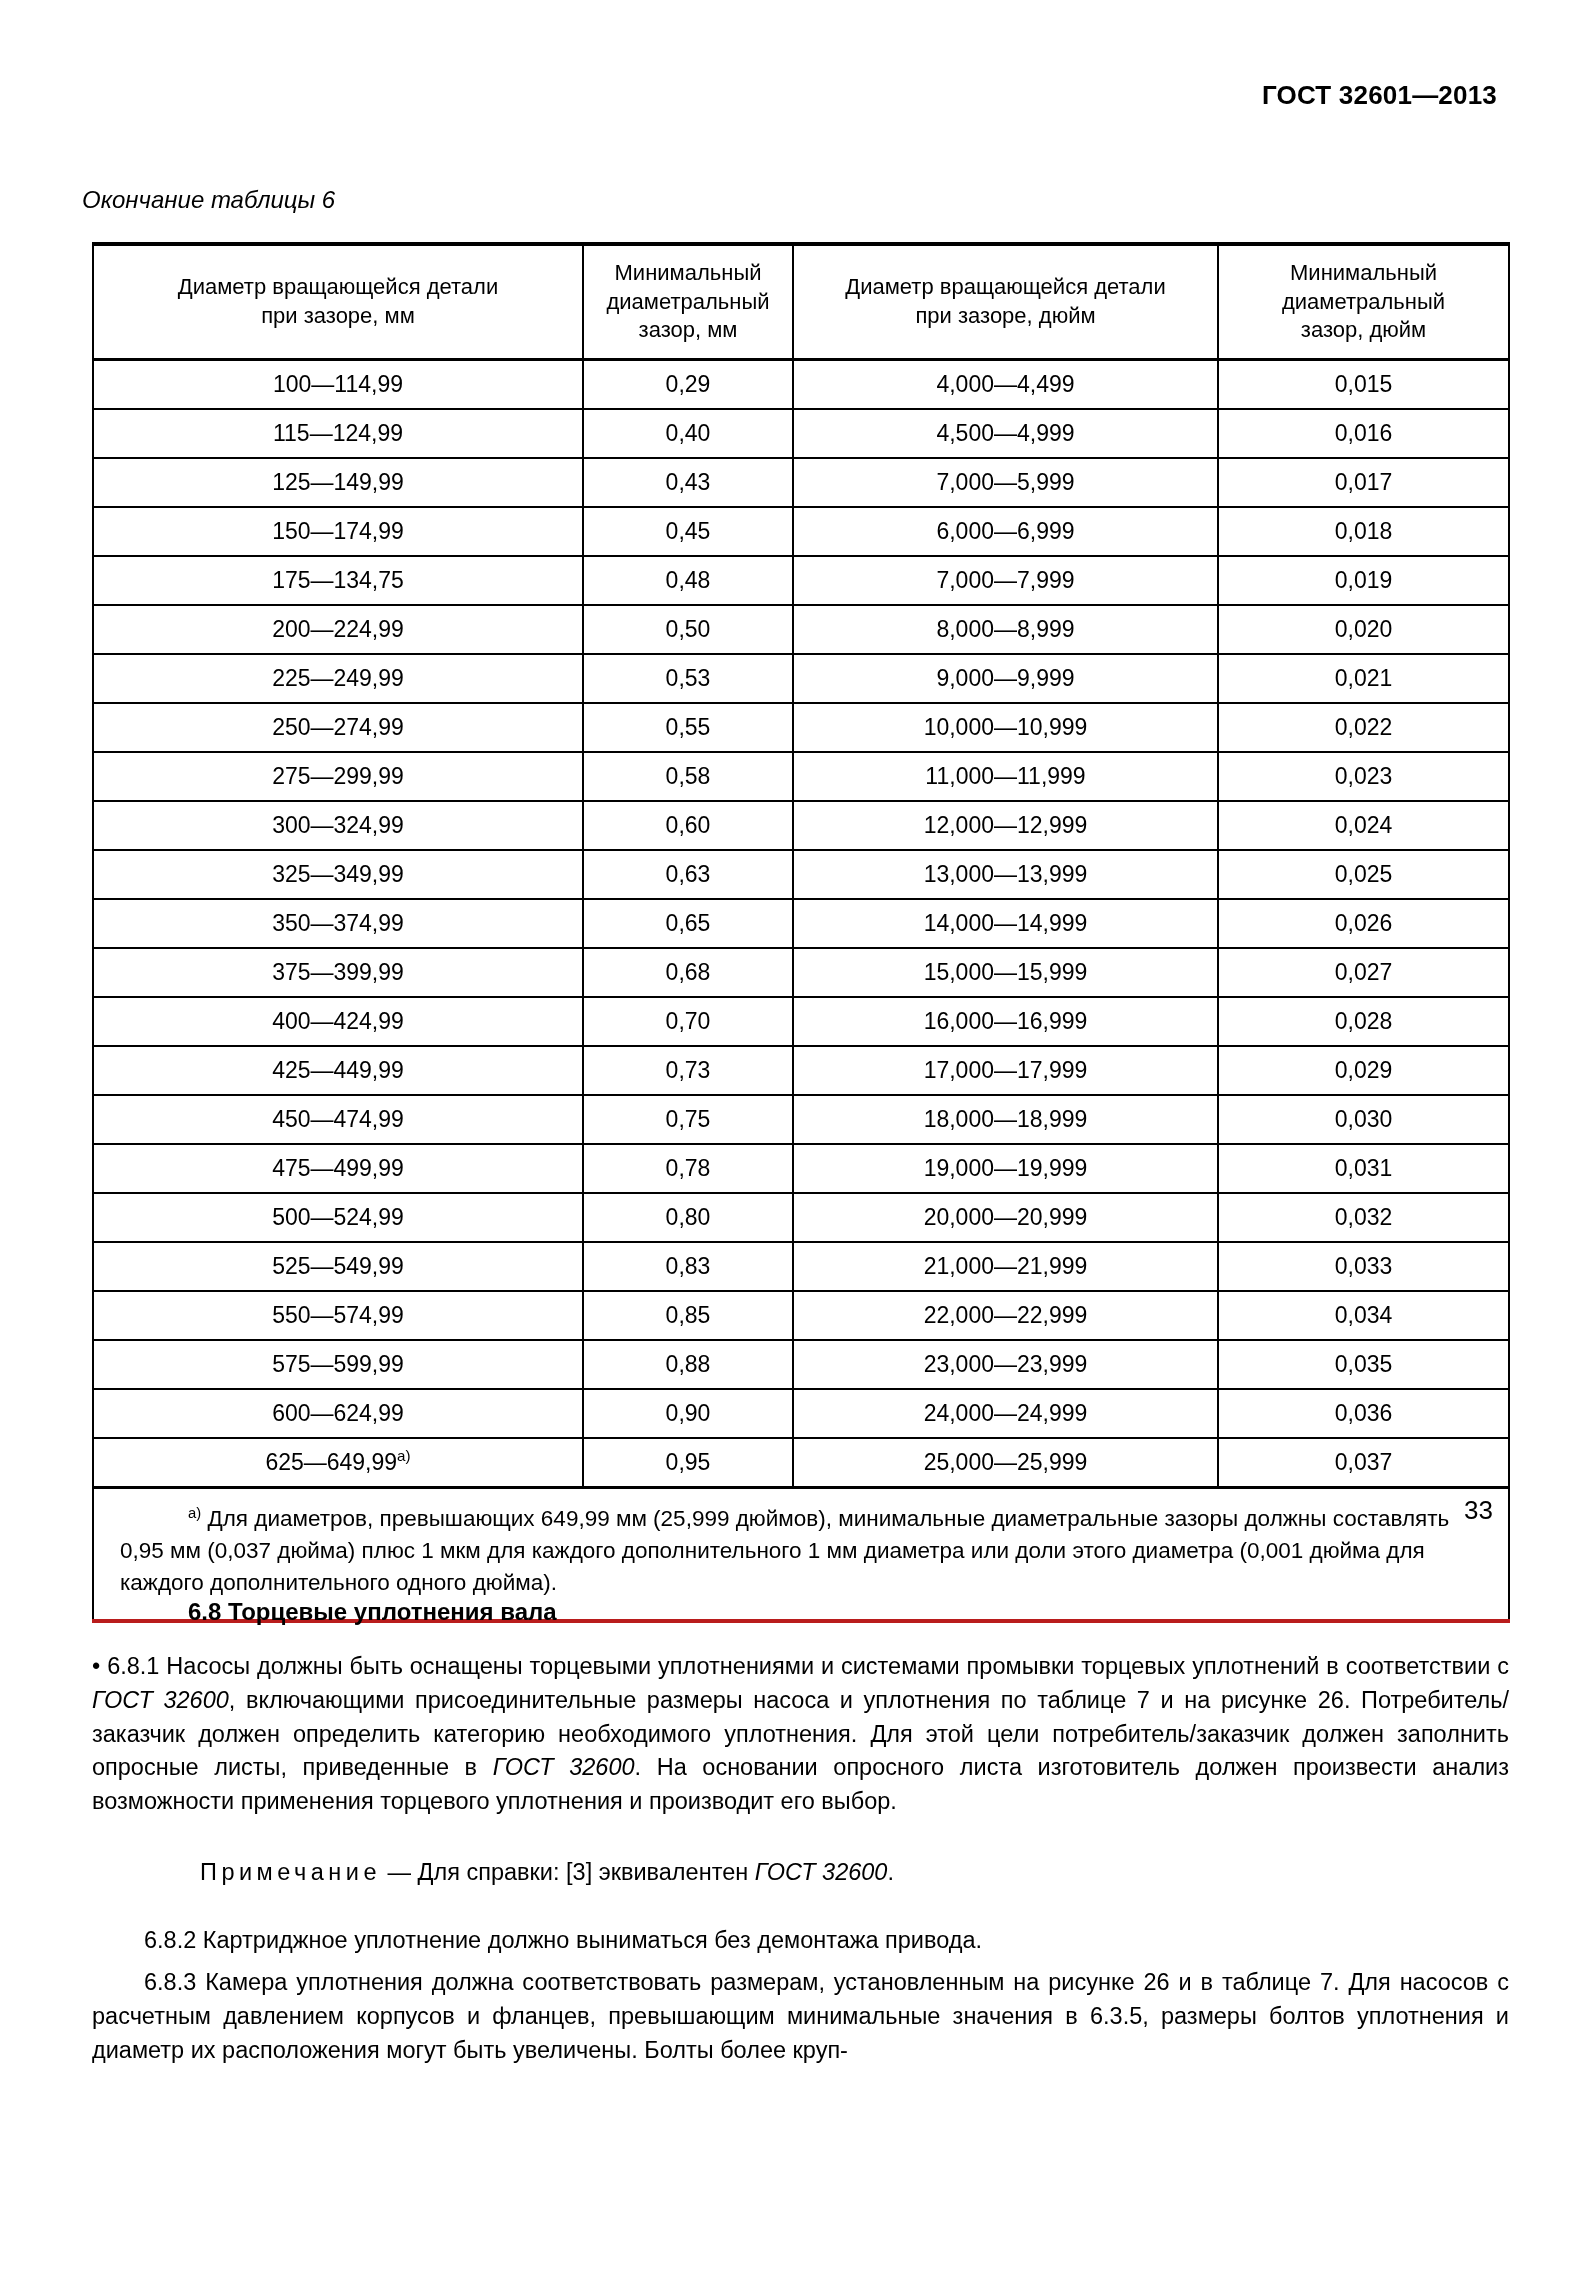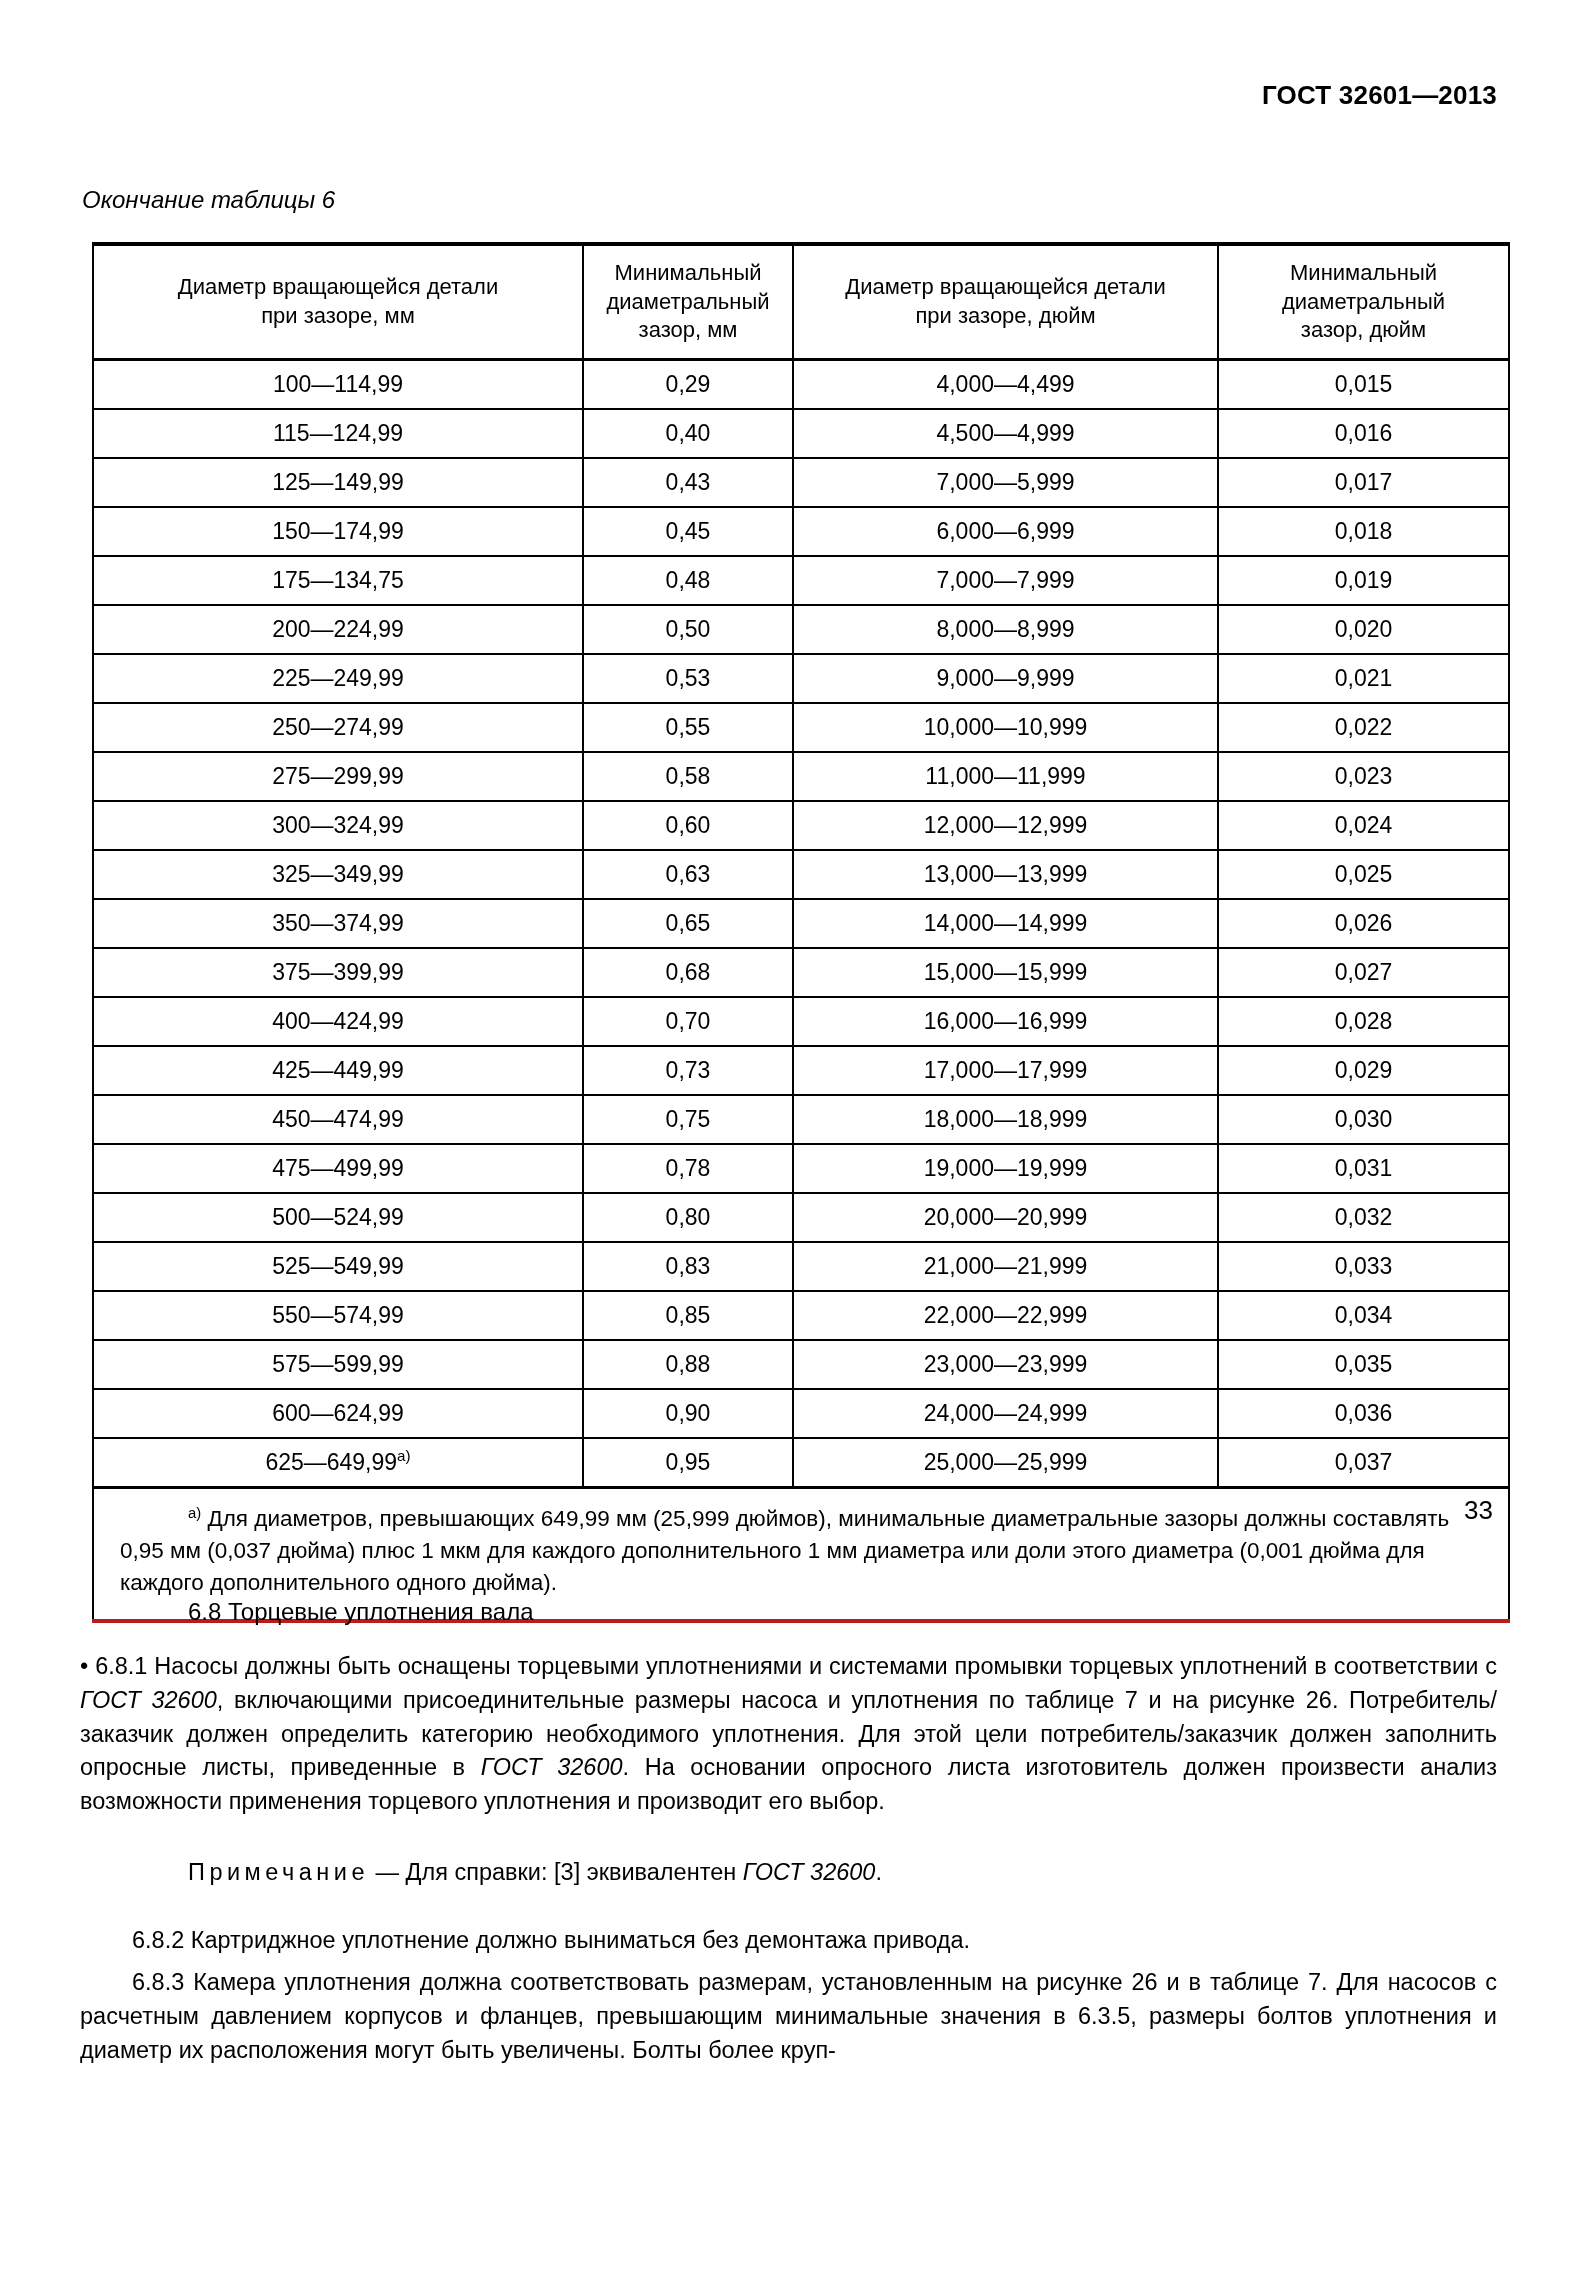--- a/index.html
+++ b/index.html
@@ -102,26 +102,26 @@
     line-height: 0;
   }
   .fn-first-indent { padding-left: 68px; }
 
   
   .section-heading {
     position: absolute;
     top: 1598px;
     left: 188px;
     font-size: 24px;
-    font-weight: normal;
+    font-weight: bold;
     white-space: nowrap;
   }
   .body-block {
     position: absolute;
-    left: 80px;
+    left: 92px;
     width: 1417px;
     font-size: 23.5px;
     line-height: 1.44;
     text-align: justify;
   }
   .body-block p {
     margin: 0;
   }
   .p-681   { top: 1650px; }
   .p-note  { top: 1856px; }

